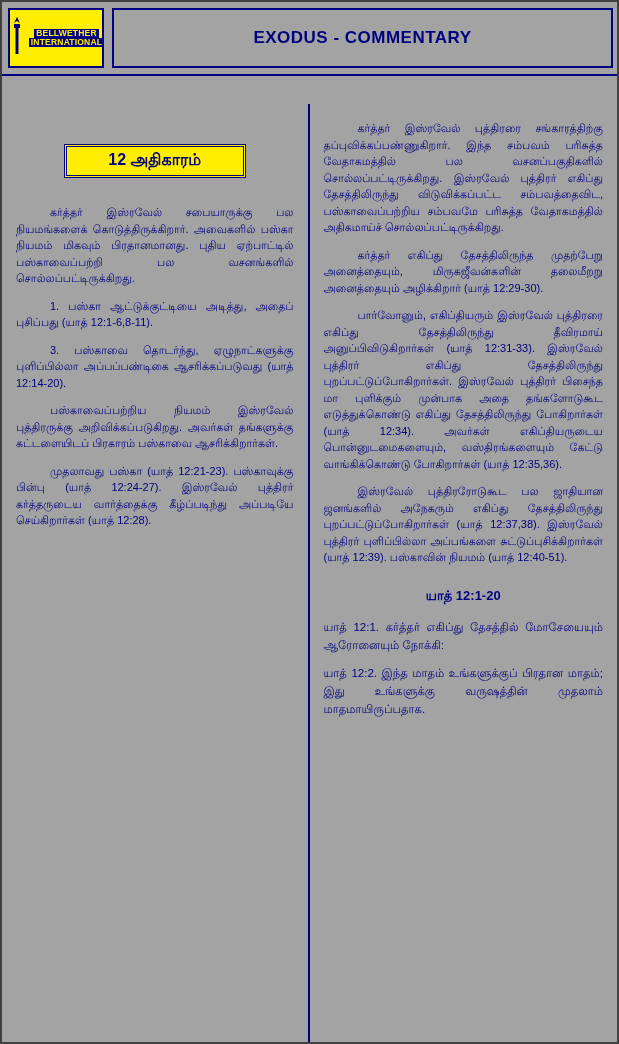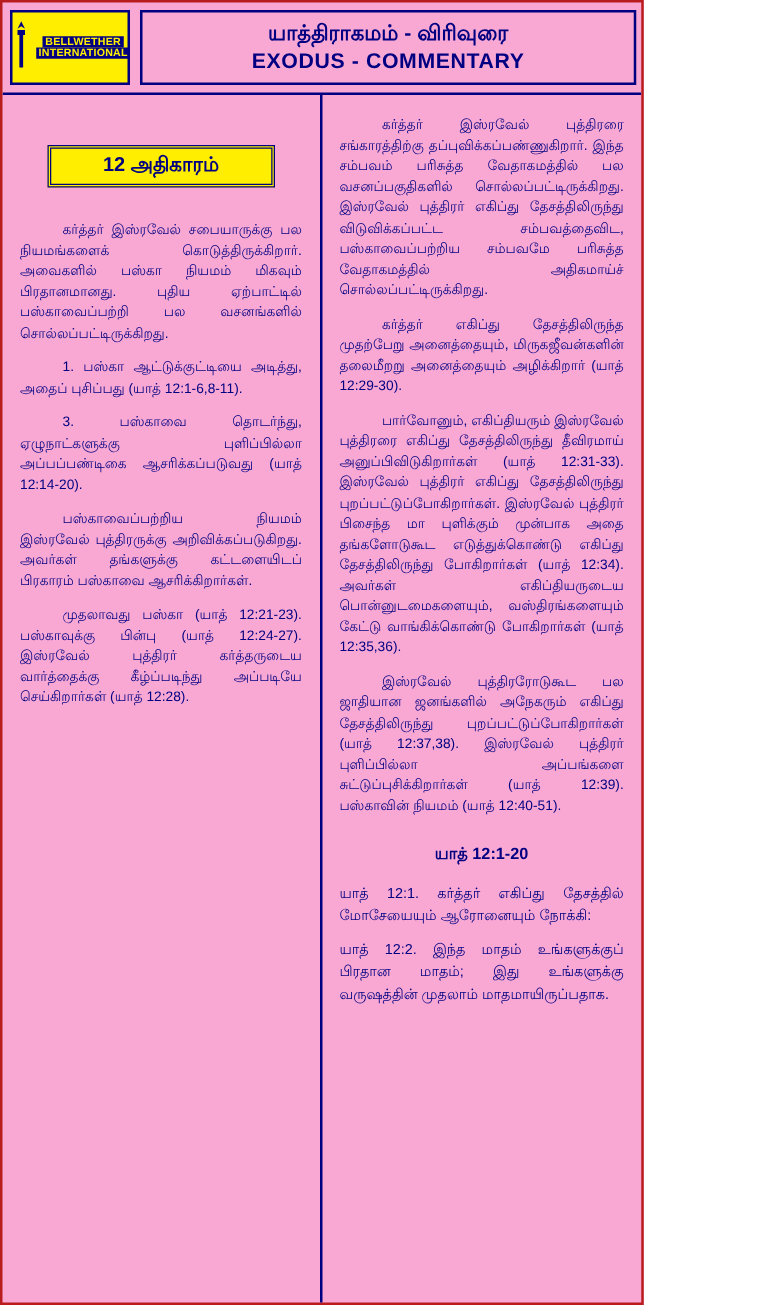--- a/index.html
+++ b/index.html
@@ -7,25 +7,25 @@
     padding: 0;
     background: #ffffff;
   }
   body {
     width: 619px;
     height: 1044px;
     font-family: "Liberation Sans", sans-serif;
   }
   .page {
     position: relative;
-    width: 515px;
+    width: 619px;
     height: 1044px;
-    background: #f9a8d4;
-    box-sizing: border-box;
-    border: 2px solid #b91c1c;
+    background: #a3a3a3;
+    box-sizing: border-box;
+    border: 2px solid #404040;
     overflow: hidden;
   }
 
   
   .header {
     position: relative;
     height: 72px;
     border-bottom: 2px solid #000080;
     display: flex;
     align-items: stretch;
@@ -92,20 +92,21 @@
   
   .body {
     position: relative;
     display: flex;
     height: 968px;
   }
   .col {
     width: 50%;
     box-sizing: border-box;
     padding: 16px 14px 8px 14px;
+    margin-top: 28px;
   }
   .col-left {
     border-right: 2px solid #000080;
   }
   .chapter-box {
     border: 3px double #000080;
     width: 168px;
     margin: 24px auto 26px auto;
     text-align: center;
     padding: 4px 4px;
@@ -161,21 +162,20 @@
           </svg>
         </span>
         <span class="logo-text">
           <span class="band">BELLWETHER</span>
           <span class="band">INTERNATIONAL</span>
         </span>
       </div>
     </div>
 
     <div class="title-box">
-      <div class="title-ta">யாத்திராகமம் - விரிவுரை</div>
       <div class="title-en">EXODUS - COMMENTARY</div>
     </div>
 
 
   </div>
 
   <div class="body">
 
     <div class="col col-left">
 

